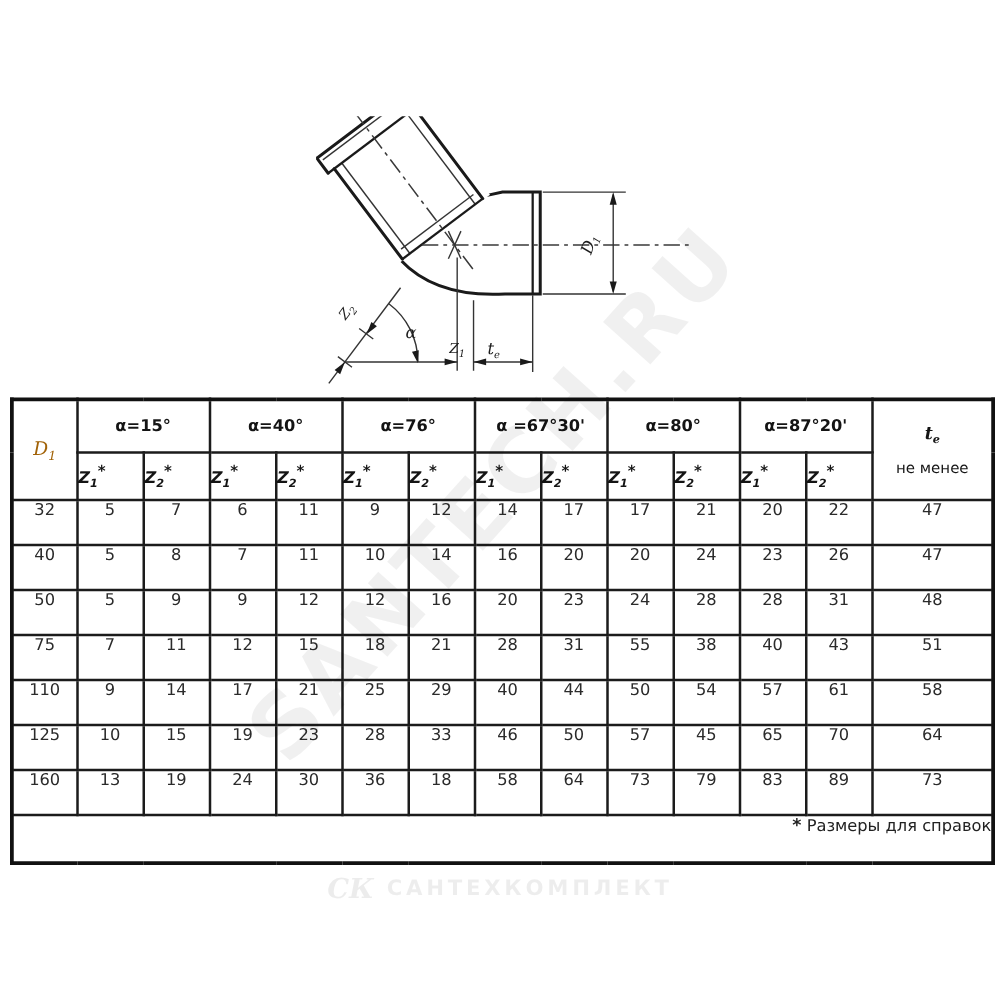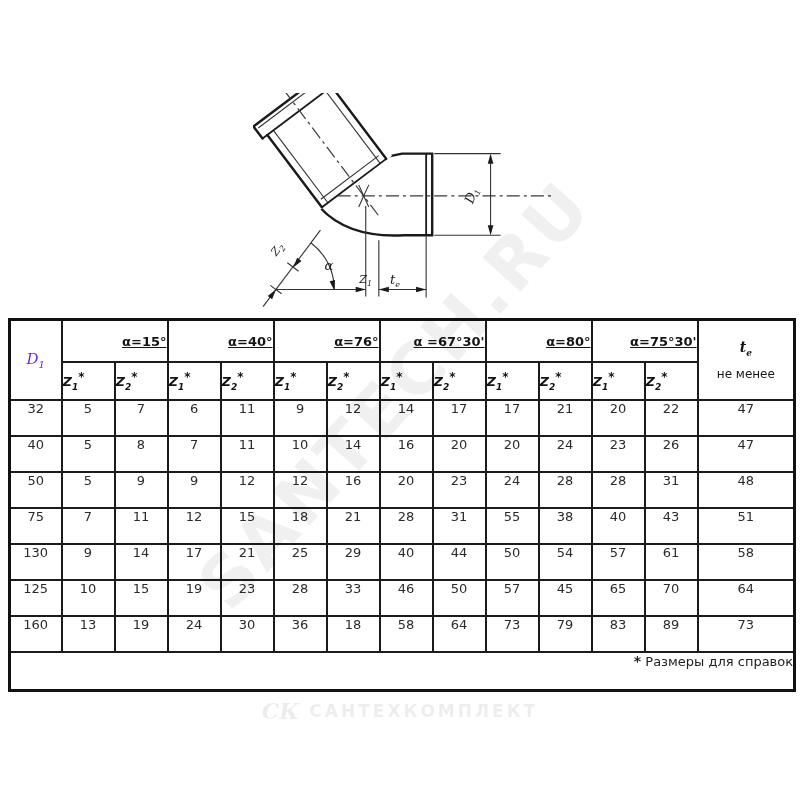--- a/index.html
+++ b/index.html
@@ -32,25 +32,25 @@
   
   table.dims{
     position:absolute;left:8px;top:318px;width:785px;z-index:1;
     border-collapse:collapse;table-layout:fixed;background:transparent;
   }
   table.dims th, table.dims td{
     border:2px solid #1b1b1b;padding:0;margin:0;
   }
   table.dims{border:3px solid #111;}
   .w-d1{width:52px}.w-z{width:53px}.w-te{width:97px}
-  th.c-ang{height:40px;font:bold 13px "DejaVu Sans",sans-serif;text-align:right;vertical-align:middle;color:#141414;text-decoration:underline;}
+  th.c-ang{height:40px;font:bold 13px "DejaVu Sans",sans-serif;text-align:center;vertical-align:middle;color:#141414;}
   th.c-z{height:36px;font:bold italic 13px "DejaVu Sans",sans-serif;text-align:left;vertical-align:middle;color:#141414;}
   th.c-z sub{font-size:9px;}
   th.c-z .star{font-size:12px;vertical-align:super;font-style:normal;}
-  th.c-d1{font:italic 15px "DejaVu Serif",serif;text-align:center;vertical-align:middle;color:#6d28d9;}
+  th.c-d1{font:italic 15px "DejaVu Serif",serif;text-align:center;vertical-align:middle;color:#a16207;}
   th.c-d1 sub{font-size:10px;}
   th.c-te{text-align:center;vertical-align:middle;color:#141414;}
   .te-sym{font:bold italic 14px "DejaVu Serif",serif;margin-bottom:10px;}
   .te-sym sub{font-size:9px;}
   .te-note{font:12px "DejaVu Sans",sans-serif;font-weight:normal;}
   td.c-row, td.c-val{
     height:34px;text-align:center;vertical-align:top;
     font:13px "DejaVu Sans",sans-serif;color:#2b2b2b;padding-top:5px;
   }
   td.foot{
@@ -162,21 +162,21 @@
       <col class="w-te">
   </colgroup>
   <thead>
     <tr id="hrow1">
       <th rowspan="2" class="c-d1"><span>D</span><sub>1</sub></th>
       <th class="c-ang" colspan="2">α=15°</th>
         <th class="c-ang" colspan="2">α=40°</th>
         <th class="c-ang" colspan="2">α=76°</th>
         <th class="c-ang" colspan="2">α =67°30'</th>
         <th class="c-ang" colspan="2">α=80°</th>
-        <th class="c-ang" colspan="2">α=75°30'</th>
+        <th class="c-ang" colspan="2">α=87°20'</th>
         <th rowspan="2" class="c-te" id="te-th">
         <div class="te-sym"><span>t</span><sub>e</sub></div>
         <div class="te-note">не менее</div>
       </th>
     </tr>
     <tr id="hrow2">
         <th class="c-z"><span>Z</span><sub>1</sub><span class="star">*</span></th>
         <th class="c-z"><span>Z</span><sub>2</sub><span class="star">*</span></th>
         <th class="c-z"><span>Z</span><sub>1</sub><span class="star">*</span></th>
         <th class="c-z"><span>Z</span><sub>2</sub><span class="star">*</span></th>
@@ -249,21 +249,21 @@
         <td class="c-val">21</td>
         <td class="c-val">28</td>
         <td class="c-val">31</td>
         <td class="c-val">55</td>
         <td class="c-val">38</td>
         <td class="c-val">40</td>
         <td class="c-val">43</td>
         <td class="c-val">51</td>
       </tr>
       <tr>
-        <td class="c-row">130</td>
+        <td class="c-row">110</td>
         <td class="c-val">9</td>
         <td class="c-val">14</td>
         <td class="c-val">17</td>
         <td class="c-val">21</td>
         <td class="c-val">25</td>
         <td class="c-val">29</td>
         <td class="c-val">40</td>
         <td class="c-val">44</td>
         <td class="c-val">50</td>
         <td class="c-val">54</td>

